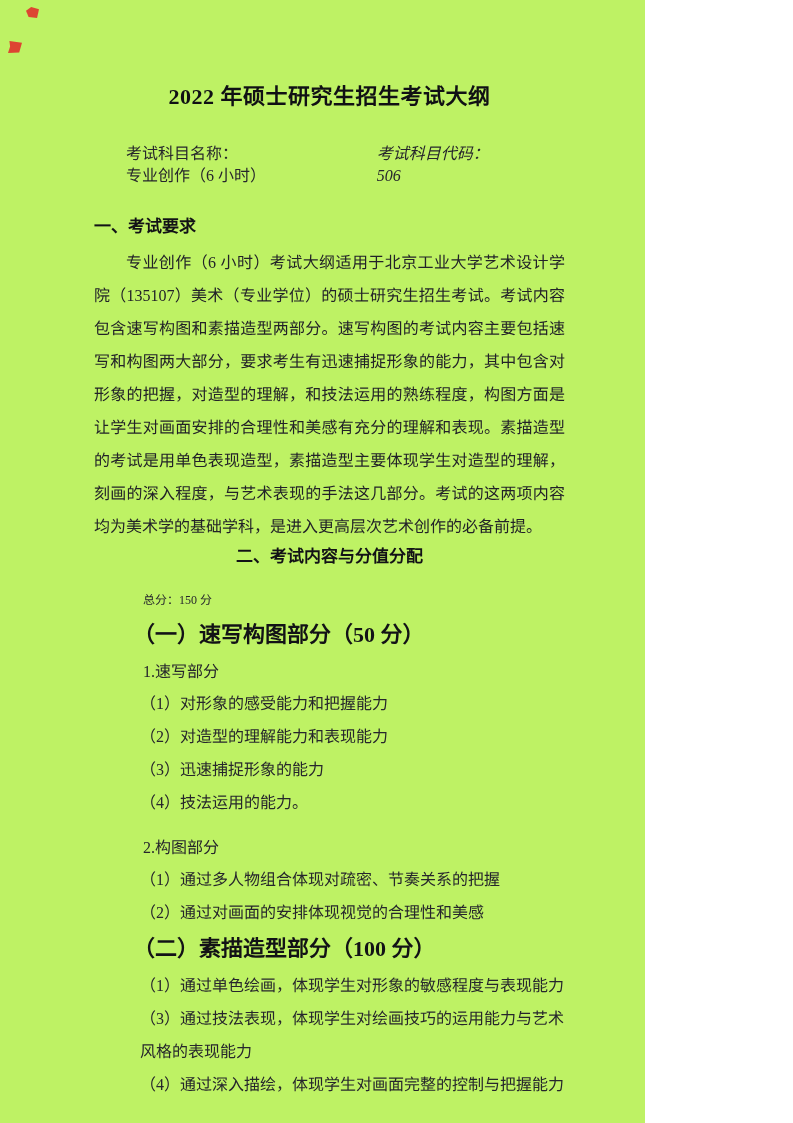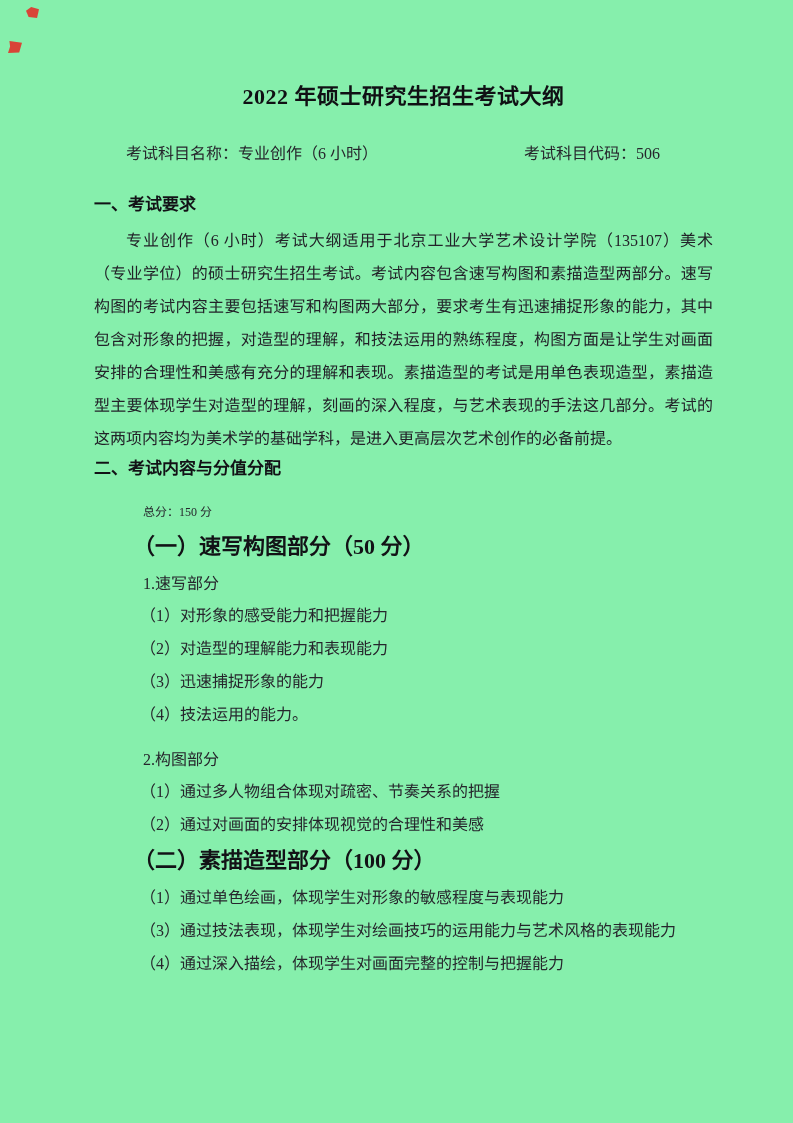--- a/index.html
+++ b/index.html
@@ -1,20 +1,20 @@
 <!DOCTYPE html>
 <html lang="zh-CN"><head>
 <meta charset="utf-8">
 <style>
   * { margin:0; padding:0; box-sizing:border-box; }
   html,body { background:#ffffff; }
   .page {
     position:relative;
-    width:793px; height:1123px;
-    background:#86efac;
+    width:645px; height:1123px;
+    background:#bef264;
     color:#1e1e22;
     font-family:"Liberation Serif","DejaVu Serif",serif;
     overflow:hidden;
   }
   .inner { padding:82px 80px 0 94px; }
 
   .doc-title {
     text-align:center;
     font-size:22px; line-height:30px;
     font-weight:700;
@@ -22,29 +22,29 @@
     letter-spacing:0.5px;
   }
 
   .meta-row {
     display:flex;
     margin-top:31px;
     padding-left:32px;
     font-size:16px; line-height:22px;
     color:#26262c;
   }
-  .meta-right { margin-left:auto; margin-right:53px; }
+  .meta-right { margin-left:auto; margin-right:53px;font-style:italic; }
 
   .h-major {
     font-size:17px; line-height:24px;
     font-weight:700;
     color:#121216;
   }
   .h-req { margin-top:28px; }
-  .h-dist { margin-top:2px; }
+  .h-dist { margin-top:2px;text-align:center; }
 
   .para {
     margin-top:7px;
     font-size:16px; line-height:33px;
     text-align:justify;
     text-indent:2em;
     color:#222228;
   }
 
   .total-line {

